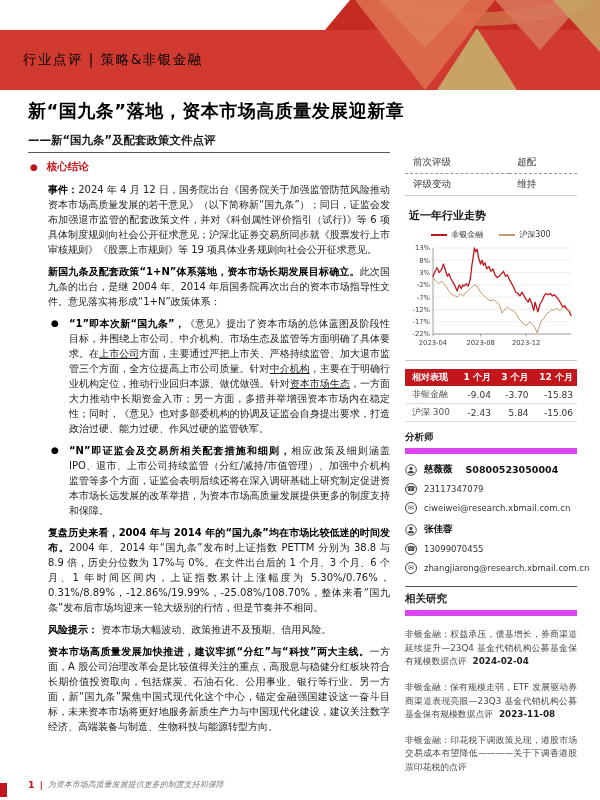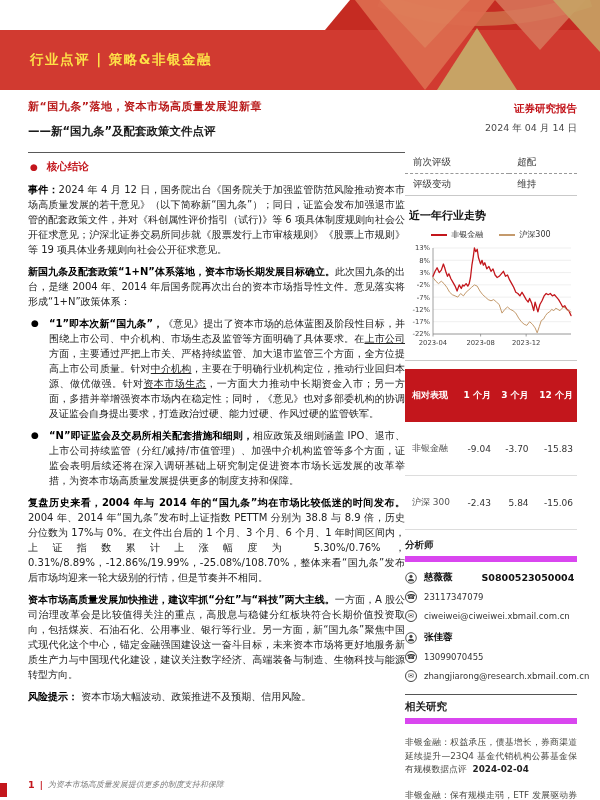--- a/index.html
+++ b/index.html
@@ -2,66 +2,66 @@
 <html><head>
 <meta charset="utf-8">
 <style>
   html,body{margin:0;padding:0;}
   body{
     width:600px;height:800px;position:relative;overflow:hidden;background:#fff;
     font-family:"DejaVu Sans","Liberation Sans",sans-serif;color:#262626;
   }
   
   .band{position:absolute;top:30px;left:0;width:600px;height:60px;background:#d13a30;}
-  .band-text{position:absolute;left:30px;top:50%;transform:translateY(-50%);
-    color:#fde047;font-weight:bold;font-size:13.5px;letter-spacing:1.5px;white-space:nowrap;}
+  .band-text{position:absolute;left:23px;top:50%;transform:translateY(-50%);
+    color:#000000;font-weight:normal;font-size:13.5px;letter-spacing:1.5px;white-space:nowrap;}
   .deco{position:absolute;top:0;right:0;width:275px;height:90px;}
   
   .headrow{position:absolute;top:100px;left:28px;right:23px;display:flex;}
   .title-block{flex:1;}
-  .title{color:#b91c1c;font-weight:bold;font-size:11px;line-height:1.25;letter-spacing:.5px;}
+  .title{color:#000000;font-weight:bold;font-size:18px;line-height:1.25;letter-spacing:.5px;}
   .subtitle{margin-top:10px;color:#1a1a1a;font-weight:bold;font-size:11.5px;}
   .meta{width:130px;text-align:right;padding-top:2px;}
   .rtype{color:#c3161c;font-weight:bold;font-size:10.5px;}
   .rdate{color:#4a4a4a;font-size:9.5px;margin-top:6px;}
   
-  .columns{position:absolute;top:152px;left:28px;right:23px;bottom:26px;display:flex;}
+  .columns{position:absolute;top:152px;left:28px;right:23px;bottom:26px;display:flex;gap:15px;}
   .left{flex:1;min-width:0;}
   .left-divider{border-top:1.5px solid #595959;margin-bottom:7px;}
   .core-head{color:#c3161c;font-weight:bold;font-size:10.5px;margin:1px 0 8px 2px;}
   .core-head .dot{margin-right:9px;font-size:9px;}
-  .para{font-size:10px;line-height:1.5;text-align:justify;margin-bottom:7px;color:#222;}
+  .para{font-size:10px;line-height:1.5;text-align:justify;margin-bottom:7px;color:#222;margin-left:20px;}
   .para .b{font-weight:bold;color:#000;}
   .para .u{text-decoration:underline;}
   .para.bullet{position:relative;padding-left:21px;}
   .para.bullet .marker{position:absolute;left:3px;top:1px;font-size:9px;color:#000;}
   
   .sidebar{width:172px;flex:0 0 172px;font-size:9.5px;}
   table{border-collapse:collapse;width:100%;}
   .rating-table td{padding:4px 8px;font-size:9.5px;color:#333;}
   .rating-table .hd td{background:#c3161c;color:#fff;font-weight:bold;}
   .rating-table tr.dashed td{border-bottom:1px dashed #999;}
   .rating-table tr.last td{border-bottom:1px solid #c9c9c9;}
   .trend-title{font-weight:bold;font-size:11px;color:#111;margin:12px 0 6px 4px;}
   .legend{display:flex;justify-content:center;gap:16px;margin-bottom:2px;}
   .legend-item{display:flex;align-items:center;gap:4px;font-size:8px;color:#333;}
   .legend-swatch{display:inline-block;width:16px;height:2px;}
   .sep-line{border-top:1px solid #c9c9c9;margin:8px 0 8px 0;}
-  .rel-table td,.rel-table th{padding:20px 4px;font-size:9px;}
+  .rel-table td,.rel-table th{padding:2px 4px;font-size:9px;}
   .rel-table th{background:#c3161c;color:#fff;font-weight:bold;text-align:right;}
   .rel-table th:first-child{text-align:left;padding-left:7px;}
   .rel-table td{color:#333;text-align:right;border-bottom:1px solid #ddd;}
   .rel-table td:first-child{text-align:left;color:#555;padding-left:7px;}
   .side-sec-title{font-weight:bold;font-size:9.5px;color:#222;border-bottom:6px solid #d946ef;
     padding:5px 0 4px 0;margin-top:4px;}
   .side-sec-title.topline{border-top:1px solid #999;}
   .side-sec-title.heavy{border-top:1.5px solid #555;font-size:10.5px;}
   .person-row{display:flex;align-items:center;gap:7px;margin-top:9px;}
   .person-name{font-weight:bold;font-size:9.5px;color:#111;}
-  .person-code{font-weight:bold;font-size:9.5px;color:#111;margin-left:22px;}
+  .person-code{font-weight:bold;font-size:9.5px;color:#111;margin-left:6px;}
   .person-line{display:flex;align-items:center;gap:7px;margin-top:7px;font-size:8.5px;color:#333;}
   .cicon{display:inline-flex;align-items:center;justify-content:center;width:12px;height:12px;
     border:1px solid #444;border-radius:50%;font-size:7px;color:#333;flex:0 0 12px;box-sizing:border-box;}
   .picon{width:12px;height:12px;flex:0 0 12px;}
   .res-item{font-size:8.8px;color:#4a4a45;line-height:1.55;text-align:justify;margin-top:12px;}
   .res-date{font-weight:bold;color:#222;margin-left:6px;white-space:nowrap;}
   
   .footer{position:absolute;left:28px;bottom:10px;font-size:8.5px;display:flex;align-items:center;gap:5px;}
   .fpage{color:#c3161c;font-weight:bold;font-size:9.5px;}
   .fsep{color:#c3161c;font-weight:bold;}
@@ -83,41 +83,37 @@
   <polygon points="112,90 152,28 192,90" fill="#c7a365"></polygon>
   <polygon points="170,0 215,50 260,0" fill="#d7785c" opacity="0.85"></polygon>
   <polygon points="228,0 275,52 275,0" fill="#c7a365" opacity="0.9"></polygon>
 </svg>
 
 <div class="headrow">
   <div class="title-block">
     <div class="title">新“国九条”落地，资本市场高质量发展迎新章</div>
     <div class="subtitle">——新“国九条”及配套政策文件点评</div>
   </div>
-  <div class="meta">
-    <div class="rtype">证券研究报告</div>
-    <div class="rdate">2024 年 04 月 14 日</div>
-  </div>
 </div>
 
 <div class="columns">
 
   <div class="left">
     <div class="left-divider"></div>
     <div class="core-head">
       <span class="dot">●</span><span>核心结论</span>
     </div>
     <div id="paragraphs">
         <div class="para"><span class="b">事件：</span><span>2024 年 4 月 12 日，国务院出台《国务院关于加强监管防范风险推动资本市场高质量发展的若干意见》（以下简称新“国九条”）；同日，证监会发布加强退市监管的配套政策文件，并对《科创属性评价指引（试行)》等 6 项具体制度规则向社会公开征求意见；沪深北证券交易所同步就《股票发行上市审核规则》《股票上市规则》等 19 项具体业务规则向社会公开征求意见。</span></div>
         <div class="para"><span class="b">新国九条及配套政策“1+N”体系落地，资本市场长期发展目标确立。</span><span>此次国九条的出台，是继 2004 年、2014 年后国务院再次出台的资本市场指导性文件。意见落实将形成“1+N”政策体系：</span></div>
         <div class="para bullet"><span class="marker">●</span><span class="b">“1”即本次新“国九条”，</span><span>《意见》提出了资本市场的总体蓝图及阶段性目标，并围绕上市公司、中介机构、市场生态及监管等方面明确了具体要求。在</span><span class="u">上市公司</span><span>方面，主要通过严把上市关、严格持续监管、加大退市监管三个方面，全方位提高上市公司质量。针对</span><span class="u">中介机构</span><span>，主要在于明确行业机构定位，推动行业回归本源、做优做强。针对</span><span class="u">资本市场生态</span><span>，一方面大力推动中长期资金入市；另一方面，多措并举增强资本市场内在稳定性；同时，《意见》也对多部委机构的协调及证监会自身提出要求，打造政治过硬、能力过硬、作风过硬的监管铁军。</span></div>
         <div class="para bullet"><span class="marker">●</span><span class="b">“N”即证监会及交易所相关配套措施和细则，</span><span>相应政策及细则涵盖 IPO、退市、上市公司持续监管（分红/减持/市值管理）、加强中介机构监管等多个方面，证监会表明后续还将在深入调研基础上研究制定促进资本市场长远发展的改革举措，为资本市场高质量发展提供更多的制度支持和保障。</span></div>
         <div class="para"><span class="b">复盘历史来看，2004 年与 2014 年的“国九条”均在市场比较低迷的时间发布。</span><span>2004 年、2014 年“国九条”发布时上证指数 PETTM 分别为 38.8 与 8.9 倍，历史分位数为 17%与 0%。在文件出台后的 1 个月、3 个月、6 个月、1 年时间区间内，上证指数累计上涨幅度为 5.30%/0.76%，0.31%/8.89%，-12.86%/19.99%，-25.08%/108.70%，整体来看“国九条”发布后市场均迎来一轮大级别的行情，但是节奏并不相同。</span></div>
+        <div class="para"><span class="b">风险提示：</span><span> 资本市场大幅波动、政策推进不及预期、信用风险。</span></div>
         <div class="para"><span class="b">资本市场高质量发展加快推进，建议牢抓“分红”与“科技”两大主线。</span><span>一方面，A 股公司治理改革会是比较值得关注的重点，高股息与稳健分红板块符合长期价值投资取向，包括煤炭、石油石化、公用事业、银行等行业。另一方面，新“国九条”聚焦中国式现代化这个中心，锚定金融强国建设这一奋斗目标，未来资本市场将更好地服务新质生产力与中国现代化建设，建议关注数字经济、高端装备与制造、生物科技与能源转型方向。</span></div>
-        <div class="para"><span class="b">风险提示：</span><span> 资本市场大幅波动、政策推进不及预期、信用风险。</span></div>
       </div>
   </div>
 
   <div class="sidebar">
     <table class="rating-table">
       <tbody>
         <tr class="dashed">
           <td>前次评级</td>
           <td>超配</td>
         </tr>
@@ -204,21 +200,21 @@
       </svg>
       <span class="person-name">慈薇薇</span>
       <span class="person-code">S0800523050004</span>
     </div>
     <div class="person-line">
       <span class="cicon">☎</span>
       <span>23117347079</span>
     </div>
     <div class="person-line">
       <span class="cicon">✉</span>
-      <span>ciweiwei@ciweiwei.xbmail.com.cn</span>
+      <span>ciweiwei@research.xbmail.com.cn</span>
     </div>
 
     <div class="person-row">
       <svg class="picon" viewBox="0 0 12 12">
         <circle cx="6" cy="6" r="5.3" fill="none" stroke="#444" stroke-width="0.9"></circle>
         <circle cx="6" cy="4.4" r="1.6" fill="#444"></circle>
         <path d="M2.9 9.3 a3.1 2.5 0 0 1 6.2 0 Z" fill="#444"></path>
       </svg>
       <span class="person-name">张佳蓉</span>
     </div>

